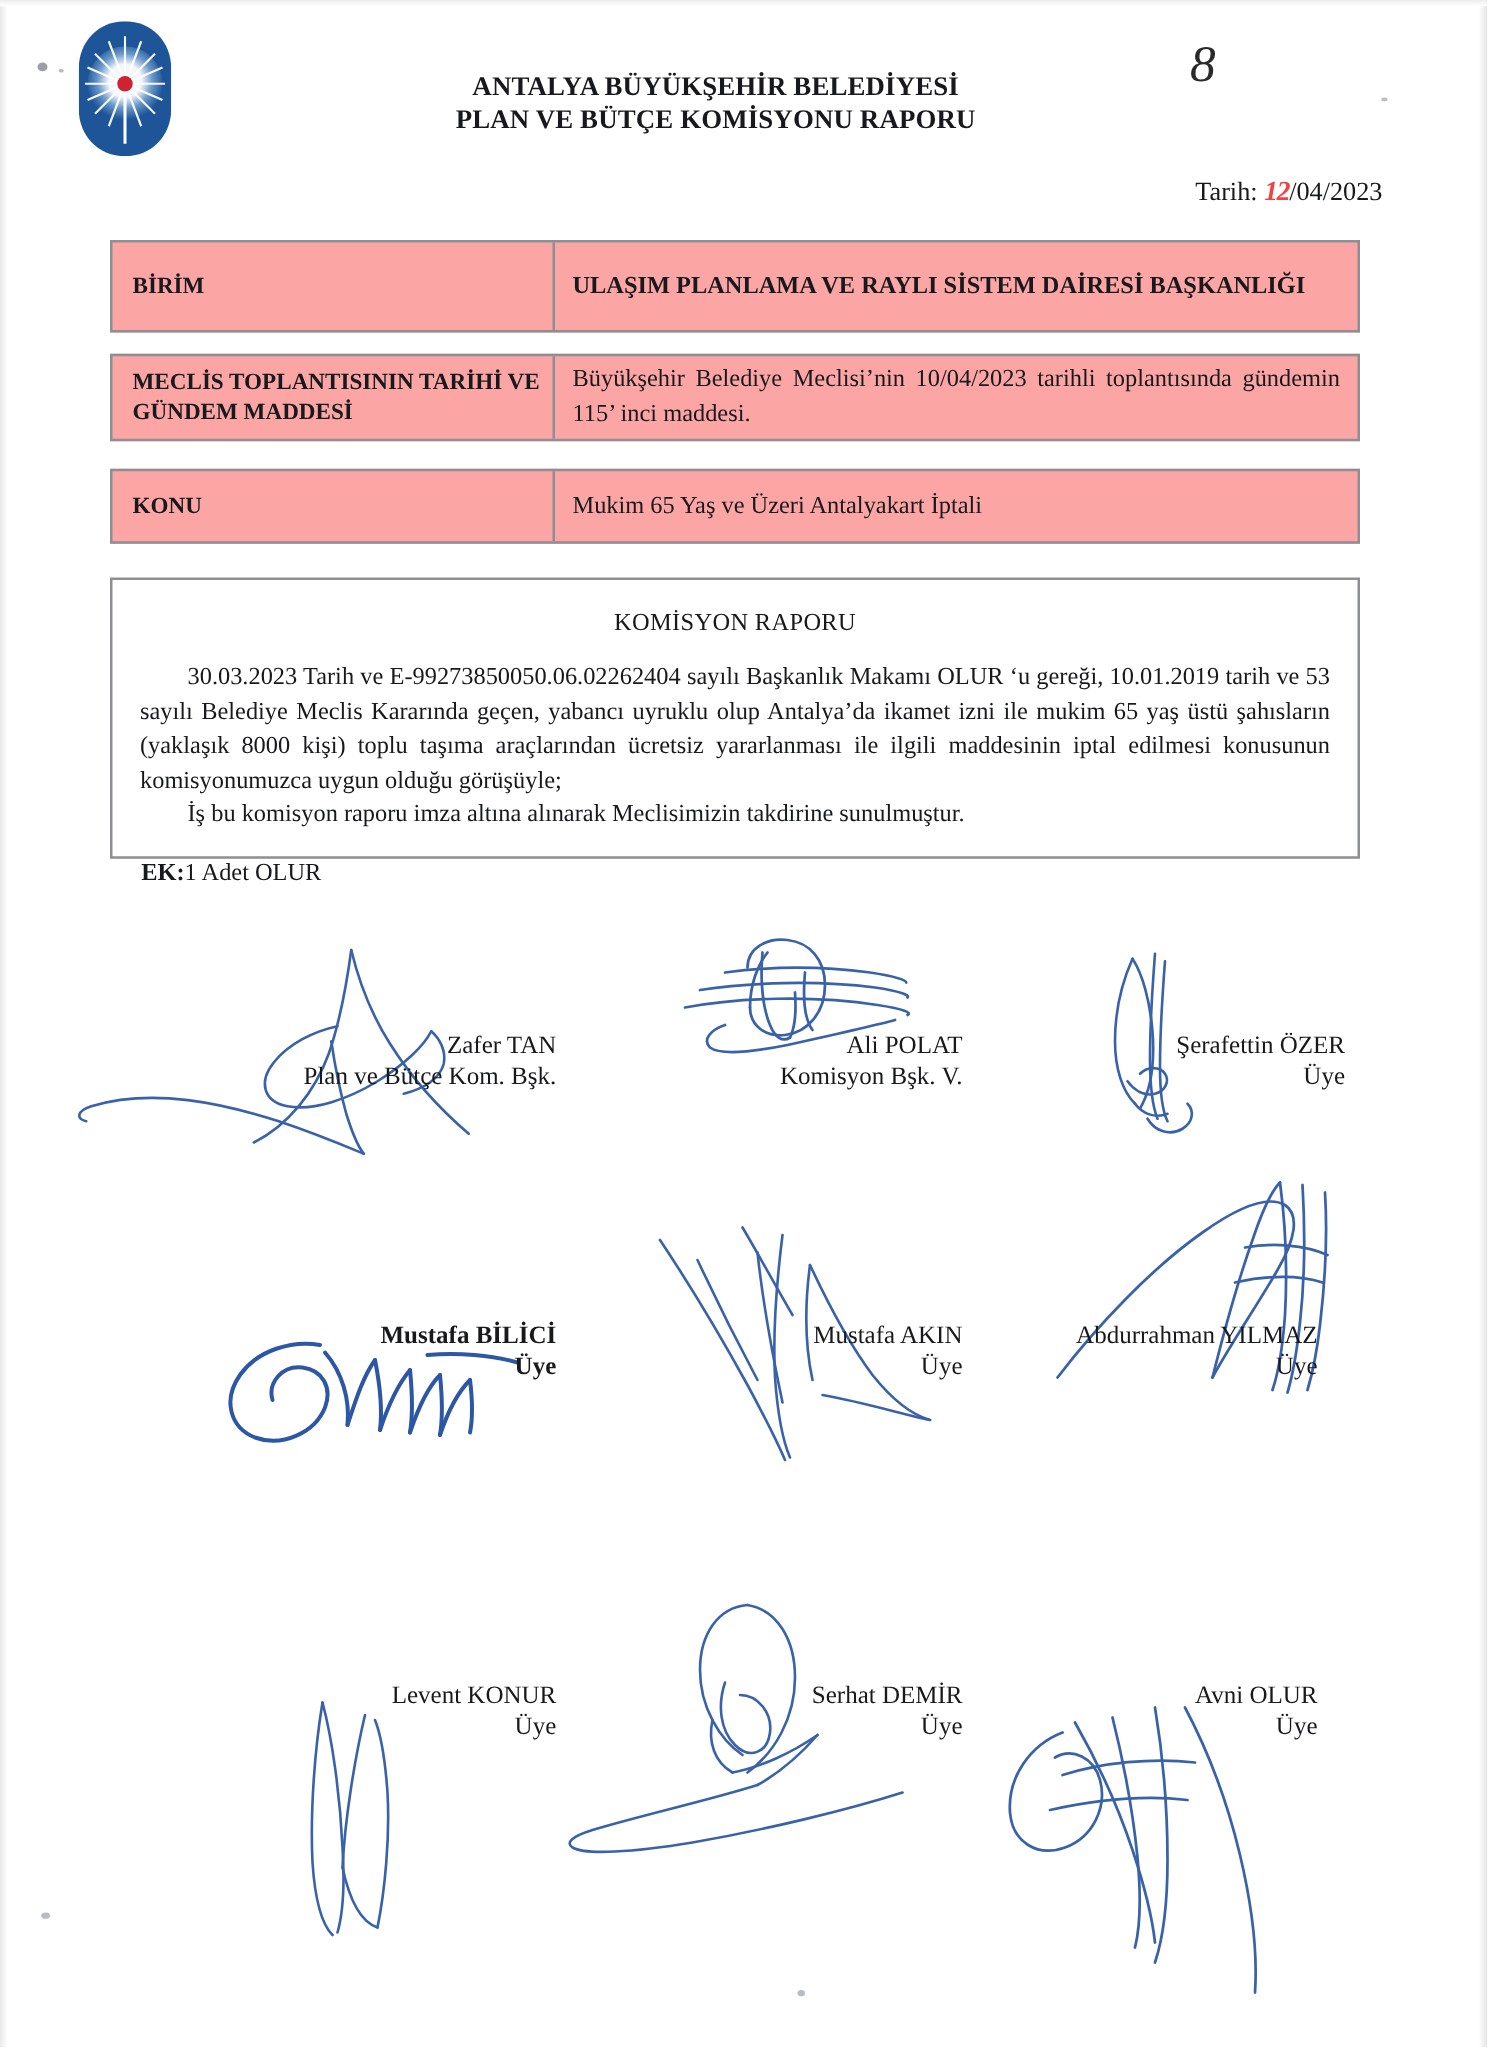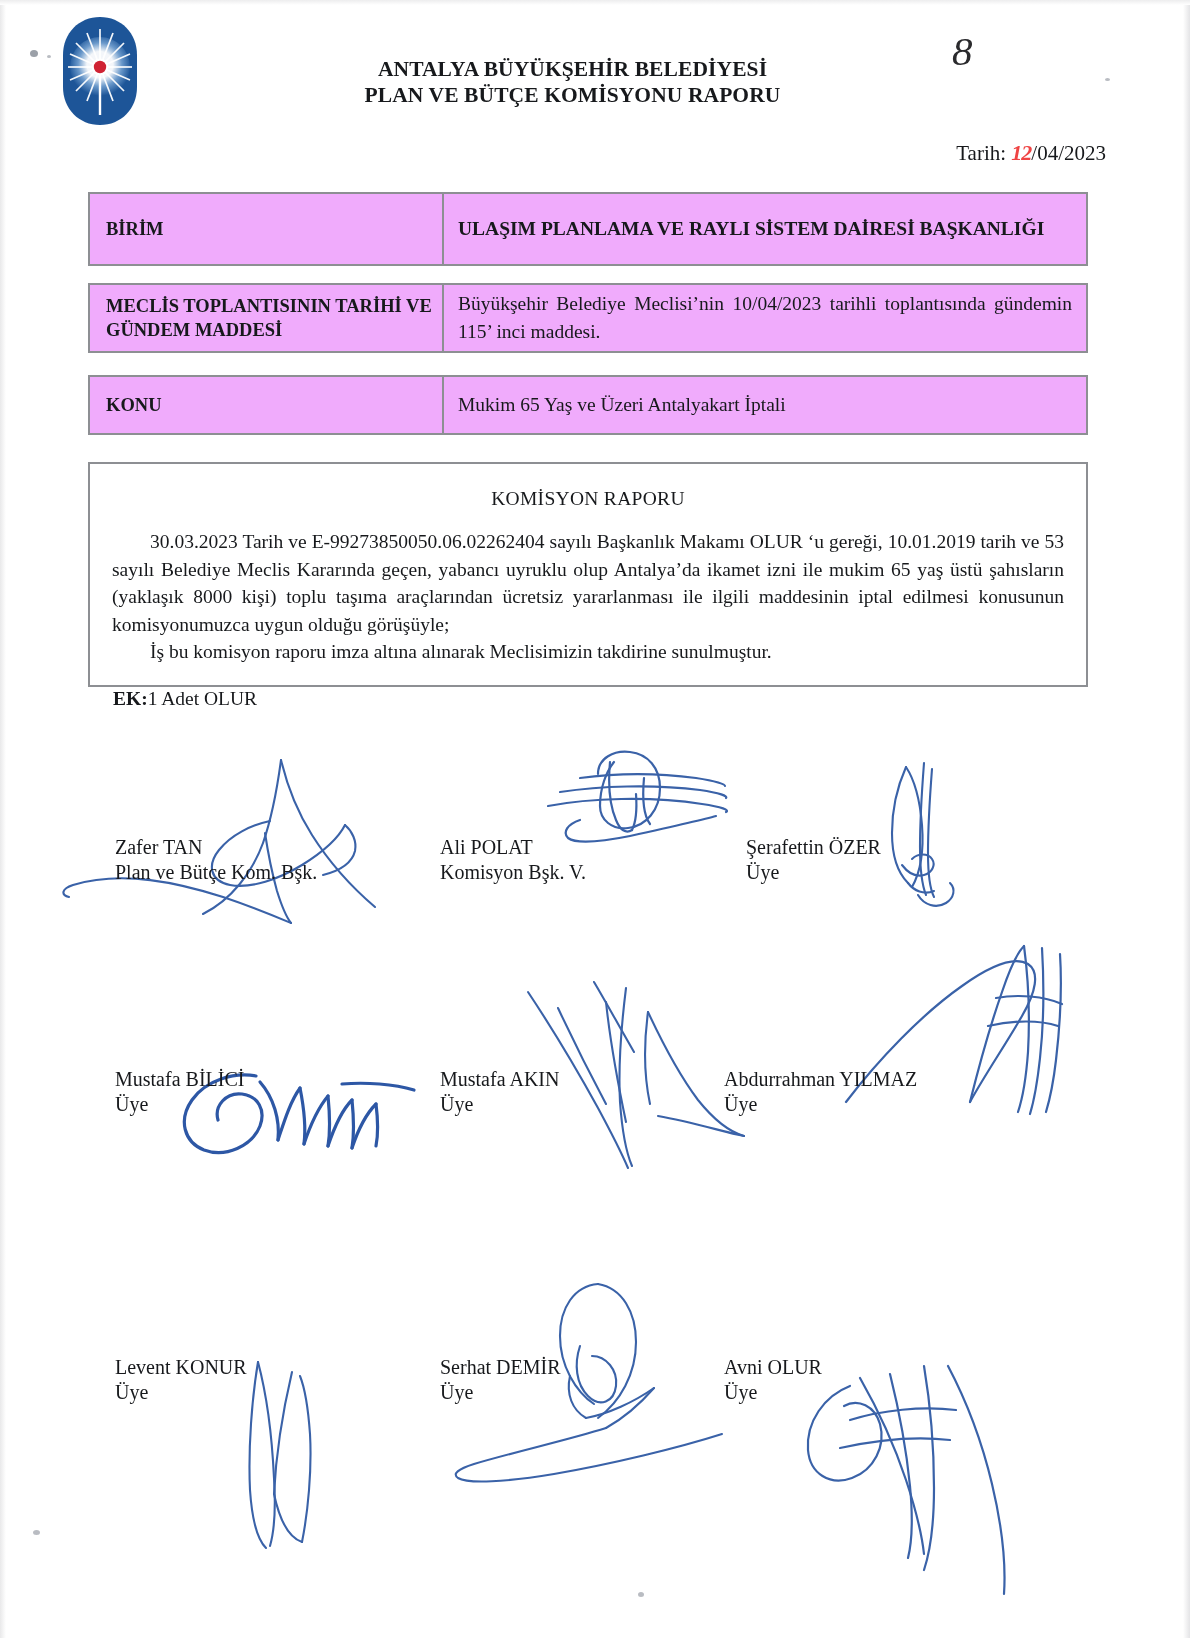--- a/index.html
+++ b/index.html
@@ -79,21 +79,21 @@
     font-weight: bold;
     font-size: 22px;
     letter-spacing: -1px;
   }
 
   
   .tbl {
     position: absolute;
     border: 2px solid #8d8f93;
     box-sizing: border-box;
-    background: #f0abfc;
+    background: #fca5a5;
   }
   .tbl .cell-label {
     position: absolute;
     left: 0; top: 0;
     width: 354px;
     height: 100%;
     box-sizing: border-box;
     border-right: 2px solid #8d8f93;
     display: flex;
     align-items: center;
@@ -160,23 +160,22 @@
   .ek-line {
     position: absolute;
     left: 113px; top: 688px;
     font-size: 19.5px;
   }
   .ek-line b { font-weight: bold; }
 
   
   .sig-block {
     position: absolute;
-    text-align: left;
+    text-align: right;
     width: 330px;
-    margin-top: 11px;
   }
   .sig-name {
     font-size: 20px;
     line-height: 25px;
     white-space: nowrap;
   }
   .sig-title {
     font-size: 20px;
     line-height: 25px;
     white-space: nowrap;
@@ -353,21 +352,21 @@
         <path d="M134 86 C140 68 148 50 158 38"></path>
         <path d="M158 38 C160 58 160 76 158 88"></path>
         <path d="M158 88 C164 70 172 52 182 42"></path>
         <path d="M182 42 C184 62 184 78 182 90"></path>
         <path d="M182 90 C188 72 196 56 206 46"></path>
         <path d="M206 46 C208 62 208 78 206 88"></path>
         <path d="M172 26 C196 24 224 26 244 32"></path>
       </g>
     </svg>
   </div>
-  <div class="sig-block" style="left:115px; top:1056px;">
+  <div class="sig-block" style="left:115px; top:1056px;font-weight:bold;">
     <div class="sig-name">Mustafa BİLİCİ</div>
     <div class="sig-title">Üye</div>
   </div>
 
   <div class="sig-ink" style="left:498px; top:972px;">
     <svg width="280" height="200" viewBox="0 0 280 200">
       <g fill="none" stroke="#3a62a8" stroke-width="2.1" stroke-linecap="round">
         <path d="M30 20 C50 50 78 96 100 136 C114 162 124 182 130 196"></path>
         <path d="M128 16 C124 48 120 92 122 130 C124 158 128 180 134 194"></path>
         <path d="M108 30 C112 68 120 112 128 150"></path>

